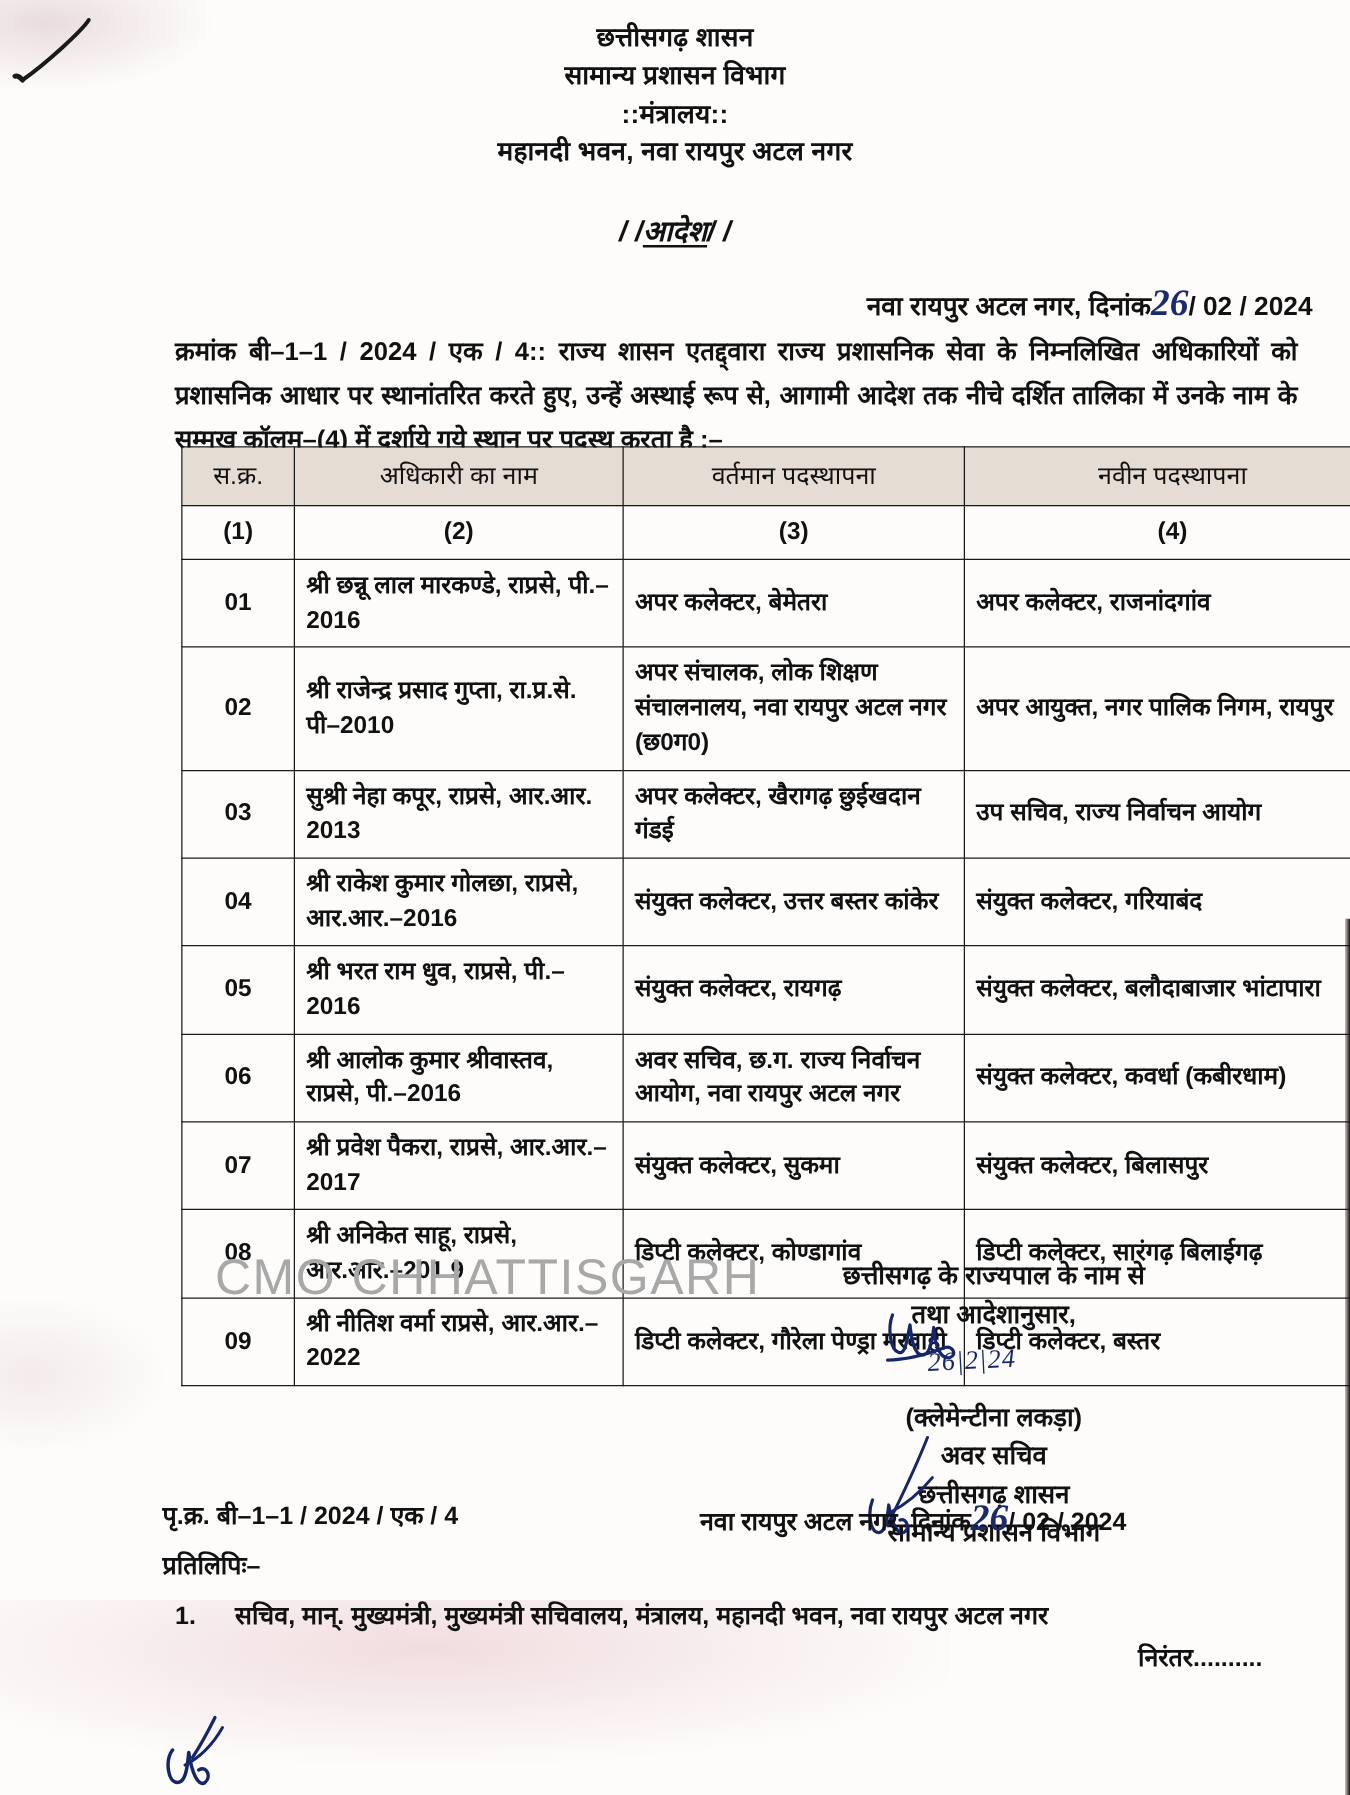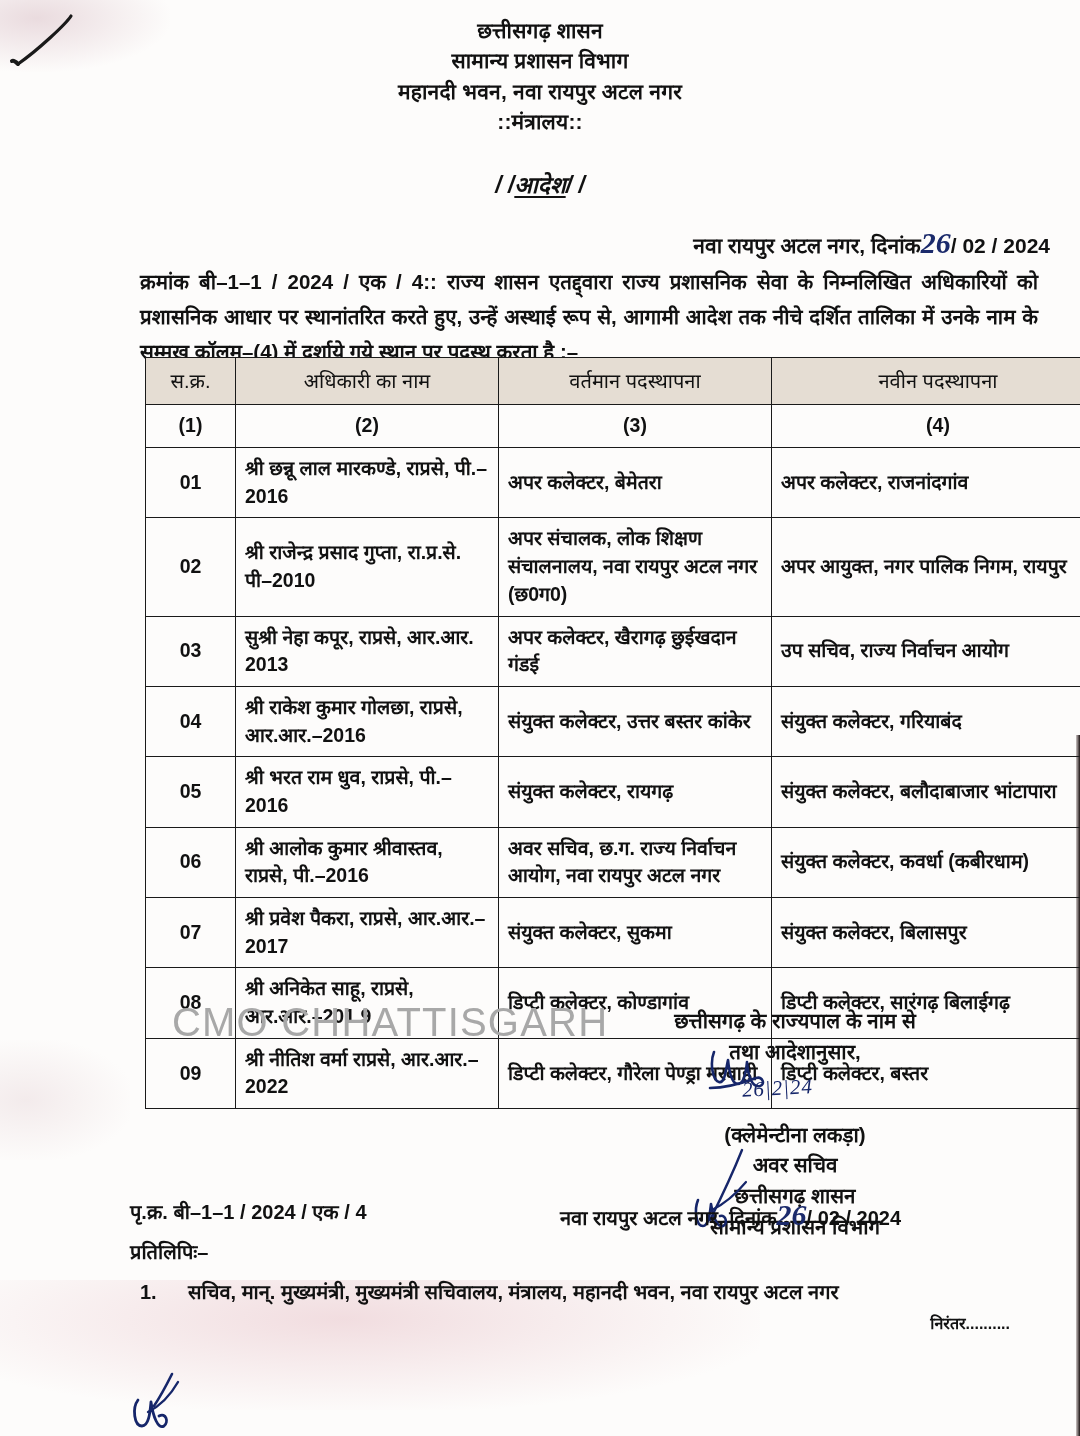--- a/index.html
+++ b/index.html
@@ -224,21 +224,21 @@
     width: 890px;
     font-size: 20px;
     font-weight: 600;
   }
   .footer-item .idx { display: inline-block; width: 48px; }
   .footer-cont {
     position: absolute;
     left: 0; top: 1312px;
     width: 1010px;
     text-align: right;
-    font-size: 16px;
+    font-size: 20px;
     font-weight: 600;
   }
 </style>
 </head>
 <body>
 
 <div class="page">
 
   <div class="scan-tint-topleft"></div>
   <div class="scan-tint-bottom"></div>
@@ -246,22 +246,22 @@
   <div class="scan-edge-right"></div>
 
   <svg class="pen-mark-corner" viewBox="0 0 70 62">
     <path d="M63 6 C58 14, 30 40, 10 54" stroke="#1a1a1a" stroke-width="3.2" fill="none" stroke-linecap="round"></path>
     <path d="M10 54 C8 52, 6 50, 4 51" stroke="#1a1a1a" stroke-width="4" fill="none" stroke-linecap="round"></path>
   </svg>
 
   <div class="doc-header">
     <div>छत्तीसगढ़ शासन</div>
     <div>सामान्य प्रशासन विभाग</div>
+    <div>::मंत्रालय::</div>
     <div>महानदी भवन, नवा रायपुर अटल नगर</div>
-    <div>::मंत्रालय::</div>
   </div>
 
   <div class="order-word">
     <span>/ /</span><u>आदेश</u><span>/ /</span>
   </div>
 
   <div class="date-line">
     <span>नवा रायपुर अटल नगर, दिनांक</span><span class="hand-date">26</span><span>/ 02 / 2024</span>
   </div>
 

